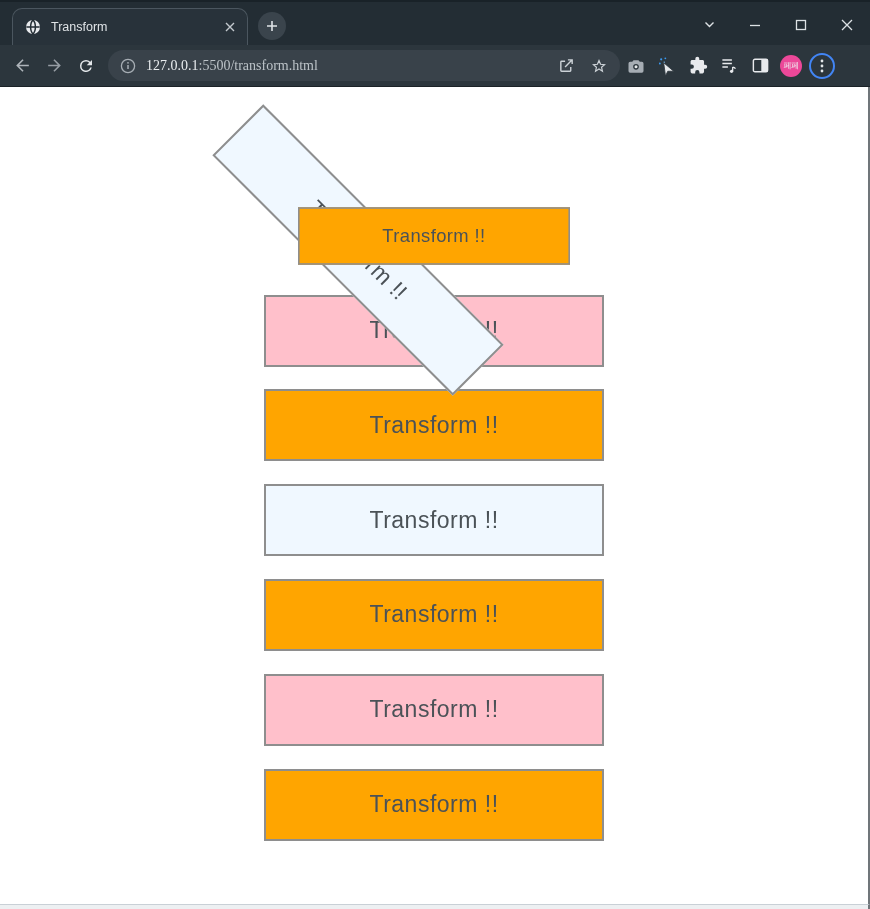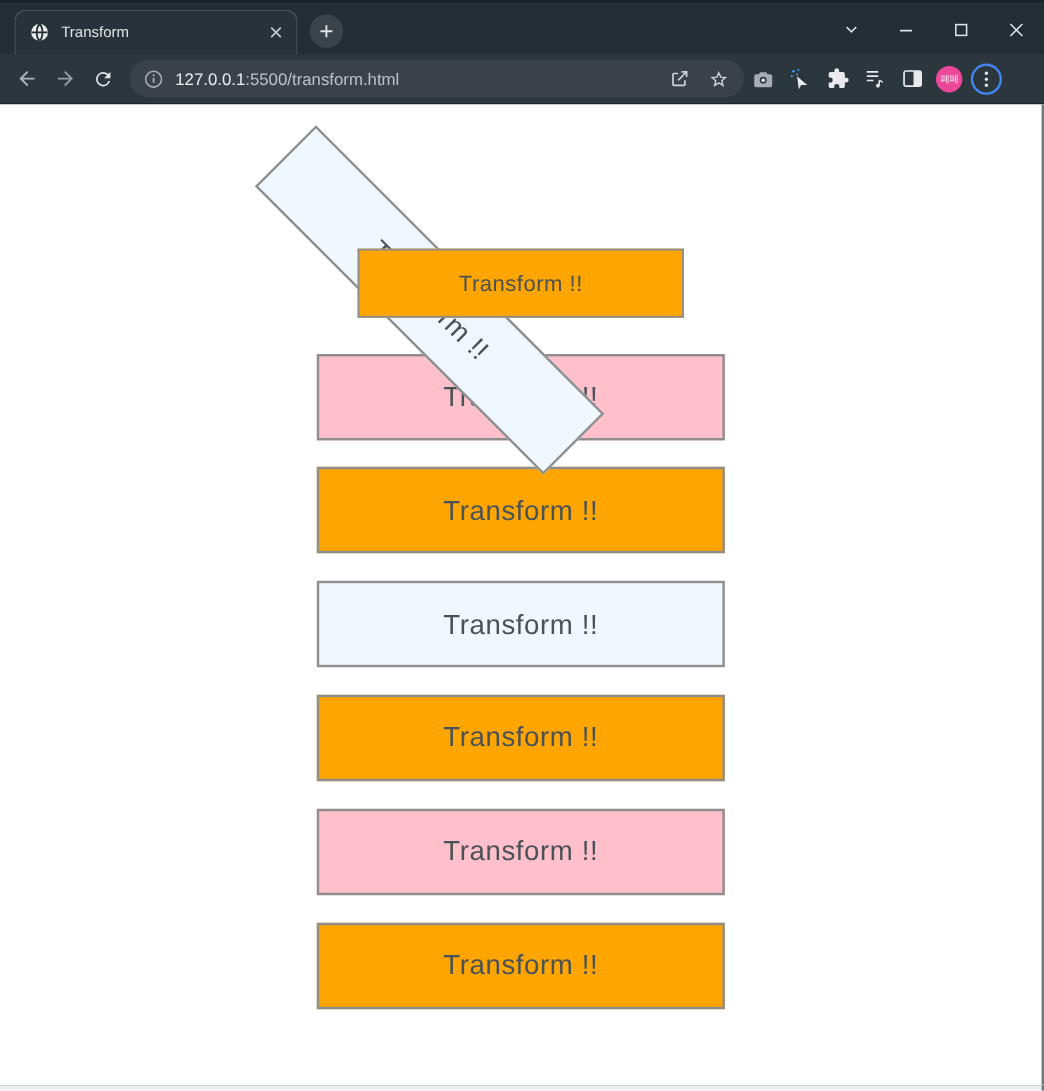--- a/index.html
+++ b/index.html
@@ -37,21 +37,21 @@
     display: flex; align-items: center; padding: 0 6px;
     border-bottom: 1px solid #1b2227;
   }
   .navbtn { width: 32px; height: 32px; border-radius: 50%; }
   .back-c { color: #aeb4ba; } .fwd-c { color: #969da4; } .rel-c { color: #e3e7ea; }
   .omnibox {
     width: 512px; height: 31px; background: #39424a; border-radius: 16px;
     display: flex; align-items: center; padding: 0 12px; margin-left: 6px;
     color: #a7aeb4; cursor: text;
   }
-  .url { font-size: 14px; margin-left: 10px; white-space: nowrap; }
+  .url { font-size: 14px; margin-left: 10px; white-space: nowrap; font-family: Liberation Serif, serif; }
   .url .host { color: #e8ecef; }
   .url .path { color: #bcc3c8; }
   .omni-right { margin-left: auto; display: flex; align-items: center; gap: 15px; color: #ccd2d7; }
   .ext { width: 30px; height: 31px; margin-left: 1px; color: #dfe3e7; }
   .avatar {
     width: 22px; height: 22px; border-radius: 50%; background: #ec4899;
     color: #eef1f3; font-size: 8px; display: flex; align-items: center;
     justify-content: center; margin: 0 5px; letter-spacing: -0.5px; cursor: pointer;
   }
   .menu-btn { width: 26px; height: 26px; border: 2px solid #4285f4; border-radius: 50%;

